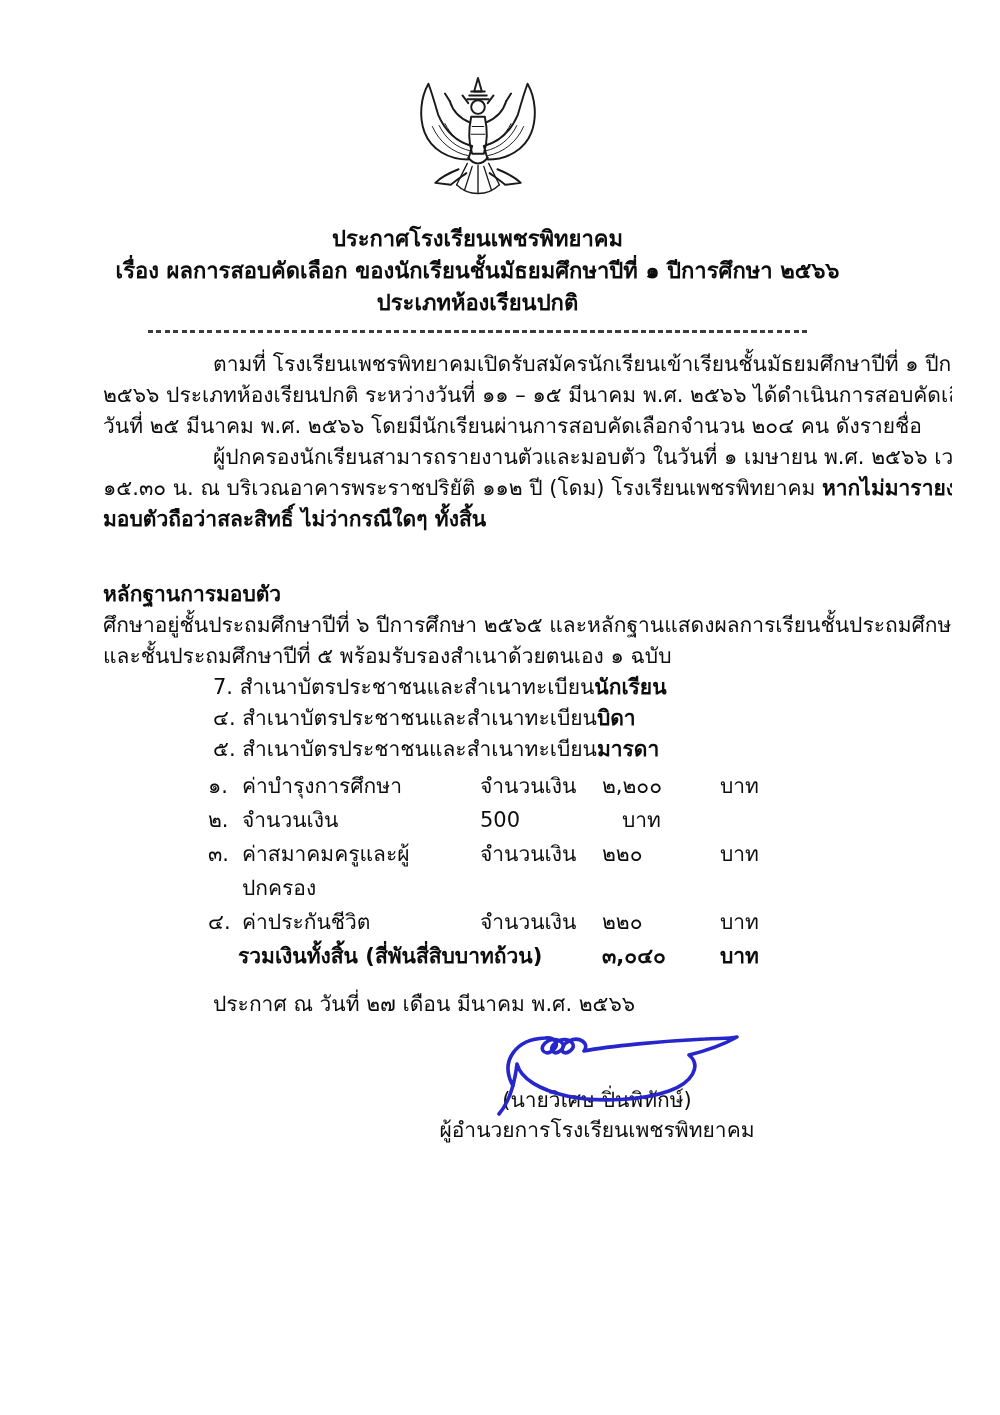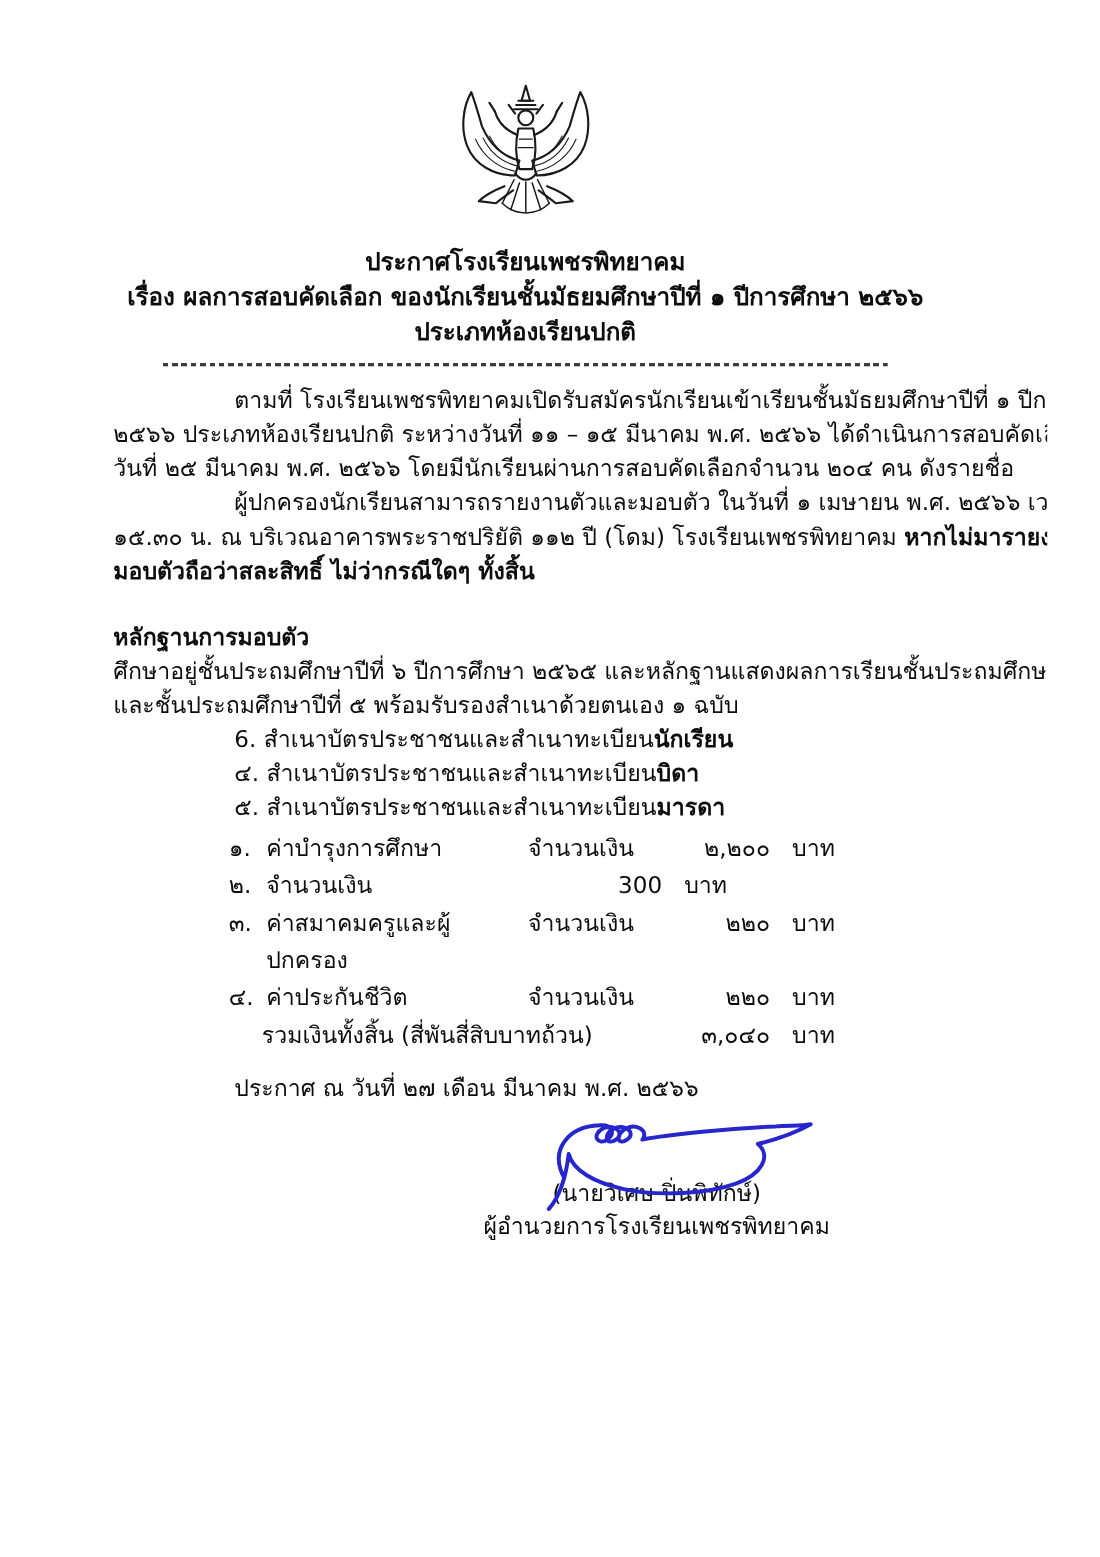--- a/index.html
+++ b/index.html
@@ -10,26 +10,26 @@
   }
   .page{box-sizing:border-box;width:952px;height:1415px;padding:76px 100px 0 103px;overflow:hidden;background:#fff;}
   .emblem-wrap{text-align:center;margin-bottom:6px;}
   .title-block{text-align:center;font-weight:bold;font-size:22px;line-height:32px;}
   .dash-rule{height:3px;margin:11px 45px 16px 45px;
     background:repeating-linear-gradient(90deg,#3c3c3c 0 5px,transparent 5px 8.5px);}
   .line{line-height:31px;white-space:nowrap;}
   .indent{padding-left:110px;}
   .bold{font-weight:bold;}
   .sect{font-weight:bold;line-height:32px;margin-top:0;}
-  .gap-top{margin-top:28px;}
+  .gap-top{margin-top:43px;}
   .fees{margin-left:105px;margin-top:4px;}
   .fee-row{display:grid;grid-template-columns:34px 238px 122px 98px 108px;line-height:34px;}
-  .fee-amt{text-align:right;}
+  .fee-amt{text-align:left;}
   .fee-unit{padding-left:20px;}
-  .fee-total{display:grid;grid-template-columns:394px 98px 108px;line-height:34px;font-weight:normal;}
+  .fee-total{display:grid;grid-template-columns:394px 98px 108px;line-height:34px;font-weight:bold;}
   .fee-total .lbl{padding-left:30px;}
   .date-line{margin-top:16px;padding-left:110px;line-height:31px;}
   .sig-block{position:relative;width:380px;margin:4px 65px 0 auto;text-align:center;}
   .sig-svg{display:block;margin:0 auto -34px auto;position:relative;left:12px;}
   .sig-name,.sig-pos{line-height:30px;}
 </style>
 </head>
 <body>
 
 <div class="page">
@@ -89,41 +89,41 @@
     <div class="line">
       <span>๑๕.๓๐ น. ณ บริเวณอาคารพระราชปริยัติ ๑๑๒ ปี (โดม) โรงเรียนเพชรพิทยาคม </span><span class="bold">หากไม่มารายงานตัวและ</span>
     </div>
     <div class="line bold">มอบตัวถือว่าสละสิทธิ์ ไม่ว่ากรณีใดๆ ทั้งสิ้น</div>
   </div>
 
   <div class="sect gap-top">หลักฐานการมอบตัว</div>
   <div class="line">ศึกษาอยู่ชั้นประถมศึกษาปีที่ ๖ ปีการศึกษา ๒๕๖๕  และหลักฐานแสดงผลการเรียนชั้นประถมศึกษาปีที่ ๔</div>
   <div class="line">และชั้นประถมศึกษาปีที่ ๕  พร้อมรับรองสำเนาด้วยตนเอง ๑ ฉบับ</div>
   <div class="line indent">
-    <span>6.  สำเนาบัตรประชาชนและสำเนาทะเบียน</span><span class="bold">นักเรียน</span>
+    <span>7.  สำเนาบัตรประชาชนและสำเนาทะเบียน</span><span class="bold">นักเรียน</span>
   </div>
   <div class="line indent">
     <span>๔.  สำเนาบัตรประชาชนและสำเนาทะเบียน</span><span class="bold">บิดา</span>
   </div>
   <div class="line indent">
     <span>๕.  สำเนาบัตรประชาชนและสำเนาทะเบียน</span><span class="bold">มารดา</span>
   </div>
 
   <div class="fees">
     <div class="fee-row">
       <span>๑.</span>
       <span>ค่าบำรุงการศึกษา</span>
       <span>จำนวนเงิน</span>
       <span class="fee-amt">๒,๒๐๐</span>
       <span class="fee-unit">บาท</span>
     </div>
     <div class="fee-row">
       <span>๒.</span>
       <span>จำนวนเงิน</span>
-      <span class="fee-amt">300</span>
+      <span class="fee-amt">500</span>
       <span class="fee-unit">บาท</span>
     </div>
     <div class="fee-row">
       <span>๓.</span>
       <span>ค่าสมาคมครูและผู้ปกครอง</span>
       <span>จำนวนเงิน</span>
       <span class="fee-amt">๒๒๐</span>
       <span class="fee-unit">บาท</span>
     </div>
     <div class="fee-row">

